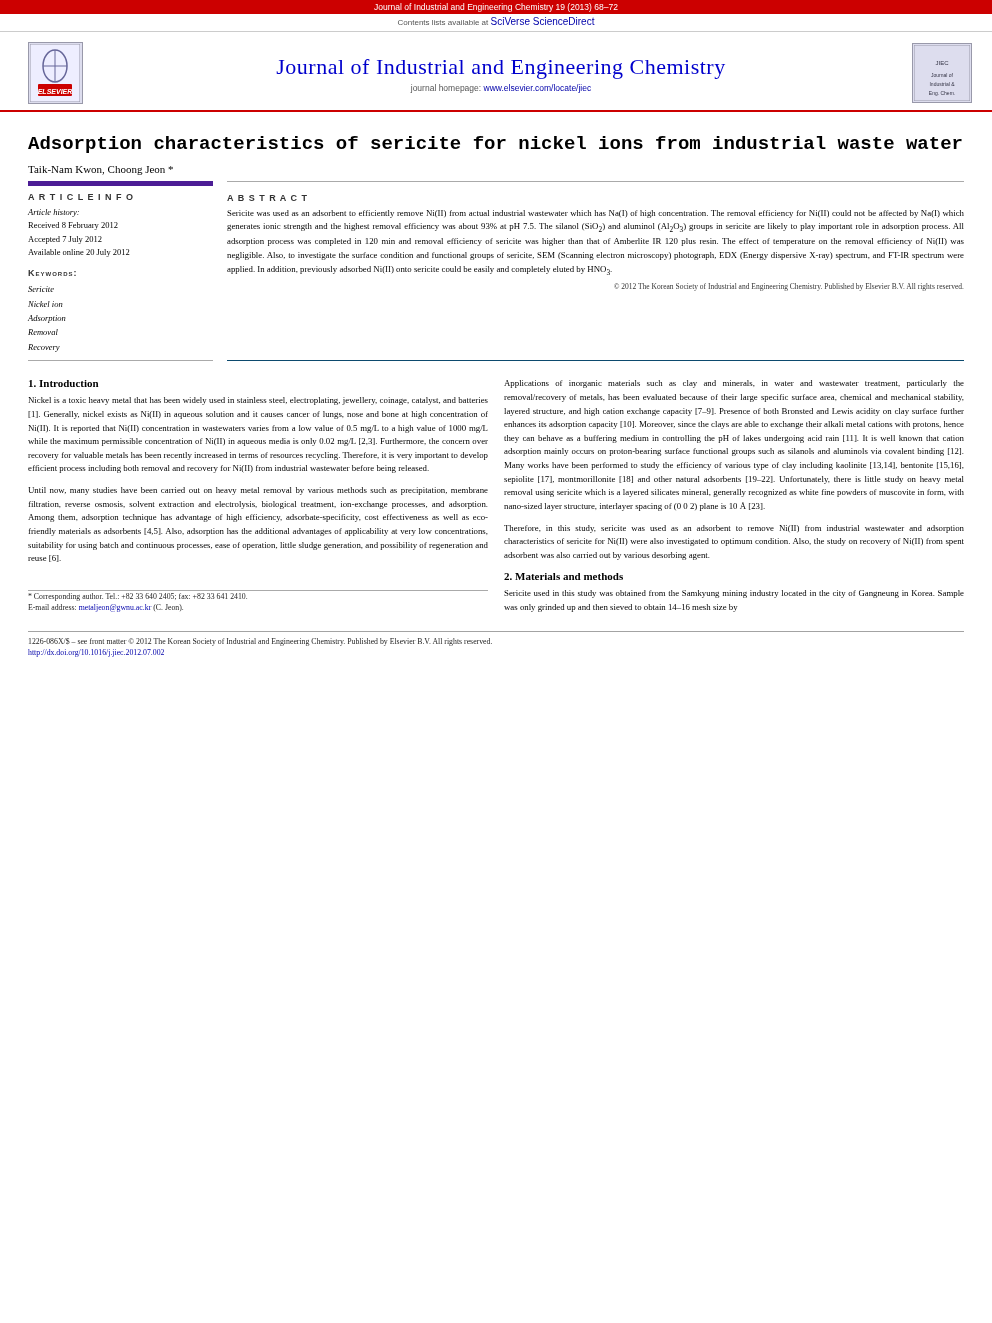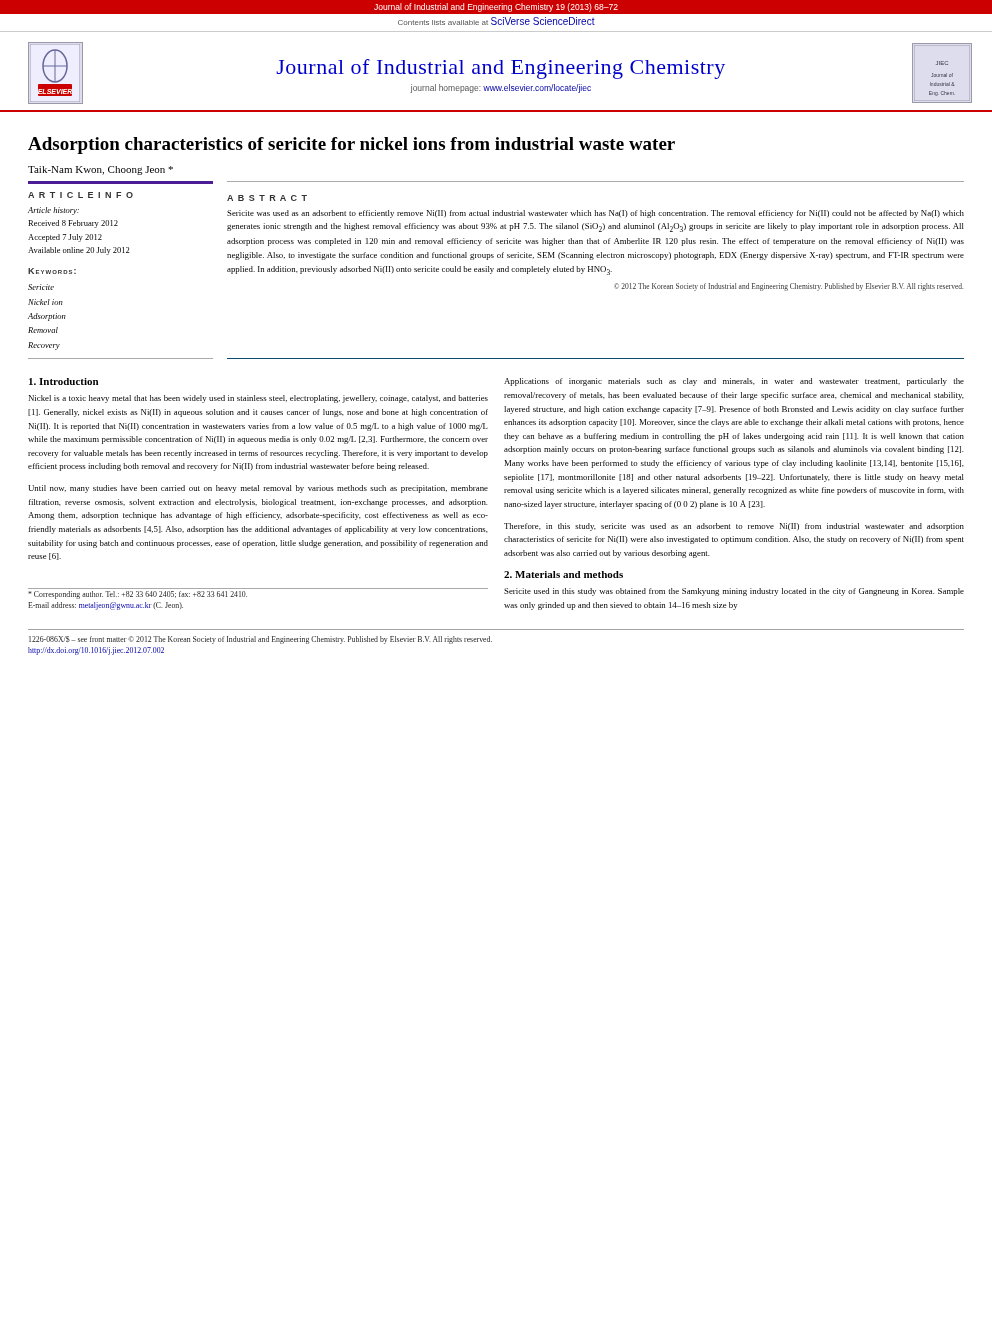--- a/index.html
+++ b/index.html
@@ -87,21 +87,21 @@
       color: #334;
       font-family: Arial, sans-serif;
     }
     .main-content {
       padding: 10px 28px 10px 28px;
     }
     .article-title {
       font-size: 19px;
       font-weight: bold;
       margin: 10px 0 6px 0;
-      font-family: Liberation Serif, serif;
+      font-family: Liberation Mono, monospace;
       color: #000;
       line-height: 1.3;
     }
     .authors {
       font-size: 11px;
       color: #000;
       margin-bottom: 3px;
     }
     .affiliation {
       font-size: 8.5px;
@@ -110,21 +110,21 @@
       margin-bottom: 8px;
     }
     .two-col {
       display: flex;
       gap: 14px;
       margin-top: 6px;
     }
     .col-left {
       width: 185px;
       flex-shrink: 0;
-      border-top: 3px solid #4c1d95;
+      border-top: 5px solid #4c1d95;
       border-bottom: 1px solid #aaa;
       padding: 6px 0;
     }
     .col-right {
       flex: 1;
       border-top: 1px solid #aaa;
       border-bottom: 1px solid #0c4a6e;
       padding: 11px 0;
     }
     .section-label {

